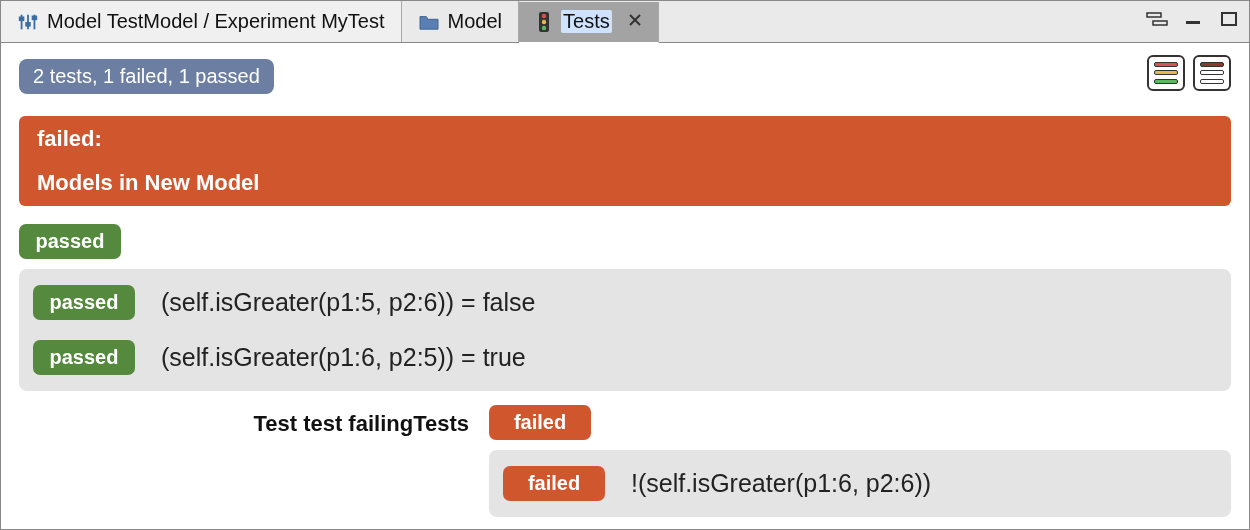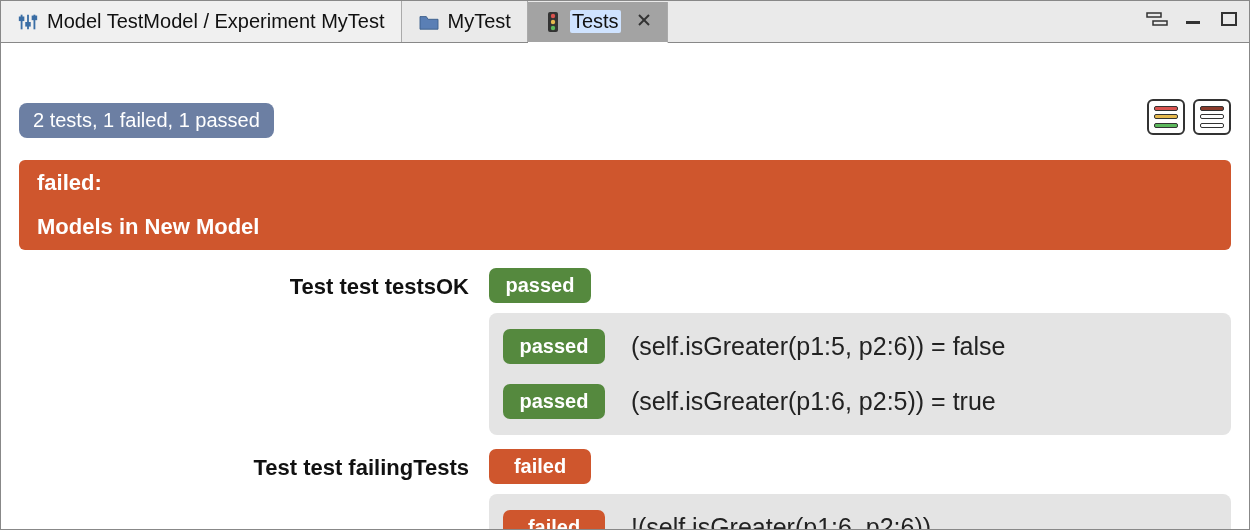--- a/index.html
+++ b/index.html
@@ -13,21 +13,20 @@
       width: 1250px;
       height: 530px;
       overflow: hidden;
     }
     .window {
       width: 100%;
       height: 100%;
       border: 1px solid #888;
       display: flex;
       flex-direction: column;
-      gap: 44px;
     }
     .tabbar {
       display: flex;
       align-items: center;
       background: #eaeaea;
       border-bottom: 1px solid #888;
       height: 42px;
       position: relative;
     }
     .tab {
@@ -222,21 +221,21 @@
           </svg>
       </span>
       <span>Model TestModel / Experiment MyTest</span>
     </div>
     <div class="tab">
       <span class="tab-icon">
         <svg class="icon-folder" viewBox="0 0 24 20">
             <path d="M2 4 L9 4 L11 7 L22 7 L22 18 L2 18 Z" fill="#5a7fb5" stroke="#3b5d8a" stroke-width="1"></path>
           </svg>
       </span>
-      <span>MyTest</span>
+      <span>Model</span>
     </div>
     <div class="tab active">
       <span class="tab-icon">
         <svg class="icon-traffic" viewBox="0 0 14 22">
             <rect x="2" y="1" width="10" height="20" rx="2" fill="#333"></rect>
             <circle cx="7" cy="5" r="2.2" fill="#d9534f"></circle>
             <circle cx="7" cy="11" r="2.2" fill="#e6b94e"></circle>
             <circle cx="7" cy="17" r="2.2" fill="#5cb85c"></circle>
           </svg>
       </span>
@@ -285,21 +284,20 @@
     </div>
 
     <div class="failed-header">
       <span>failed:</span>
       <span>Models in New Model</span>
     </div>
 
     <div class="tests-grid">
 
       <div class="test-row">
-        <div class="test-label">Test test testsOK</div>
         <div class="assertions">
           <div class="assertion-head">
             <span class="badge passed">passed</span>
           </div>
           <div class="assertion-block">
             <div class="assertion-item">
               <span class="badge passed">passed</span>
               <span class="assertion-text">(self.isGreater(p1:5, p2:6)) = false</span>
             </div>
             <div class="assertion-item">

